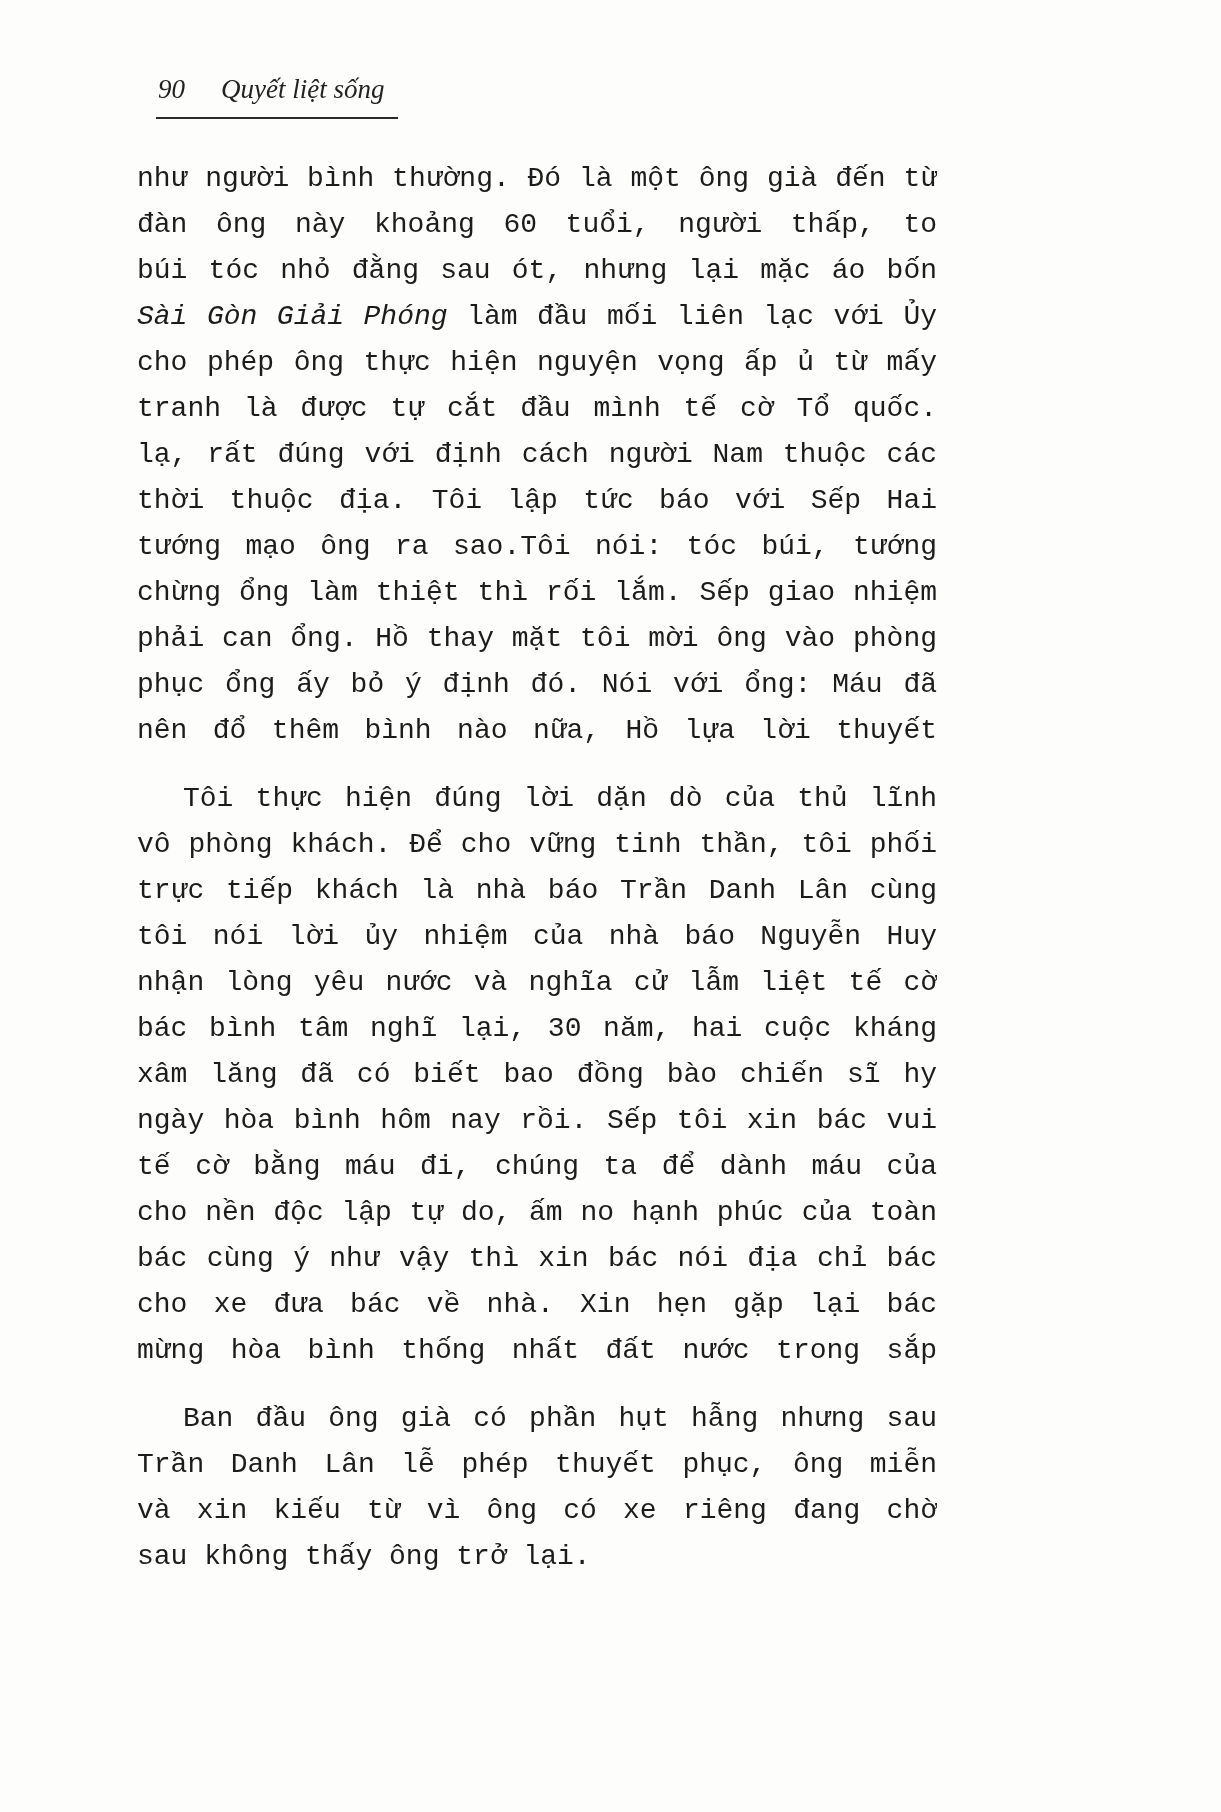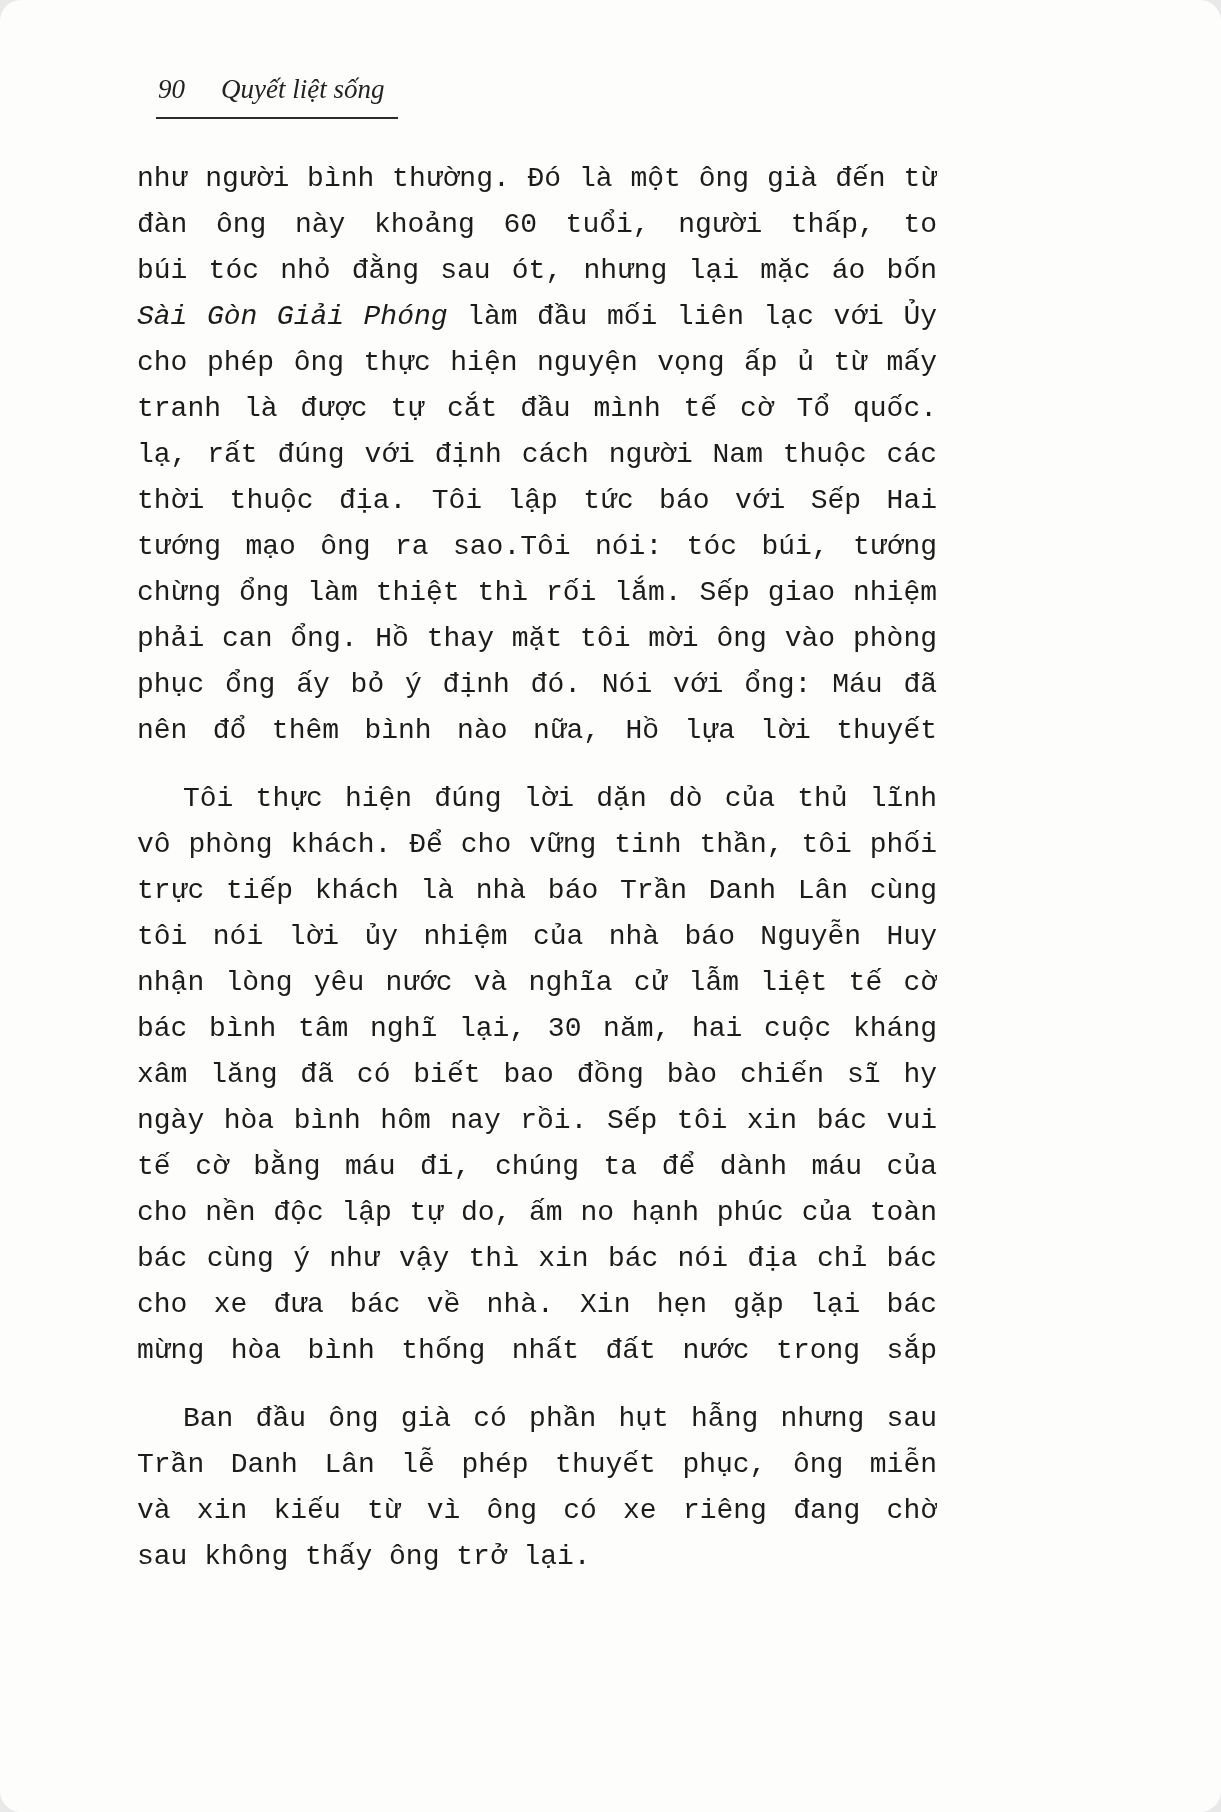--- a/index.html
+++ b/index.html
@@ -8,21 +8,20 @@
     background: #e9e9e9;
   }
   .page {
     position: relative;
     width: 1221px;
     height: 1812px;
     margin: 0 auto;
     background: #fdfdfc;
     color: #1e1e1e;
     overflow: hidden;
-    border-radius: 21px;
   }
   .header {
     position: absolute;
     left: 156px;
     top: 74px;
     display: inline-flex;
     align-items: baseline;
     gap: 36px;
     font-style: italic;
     font-size: 27px;

